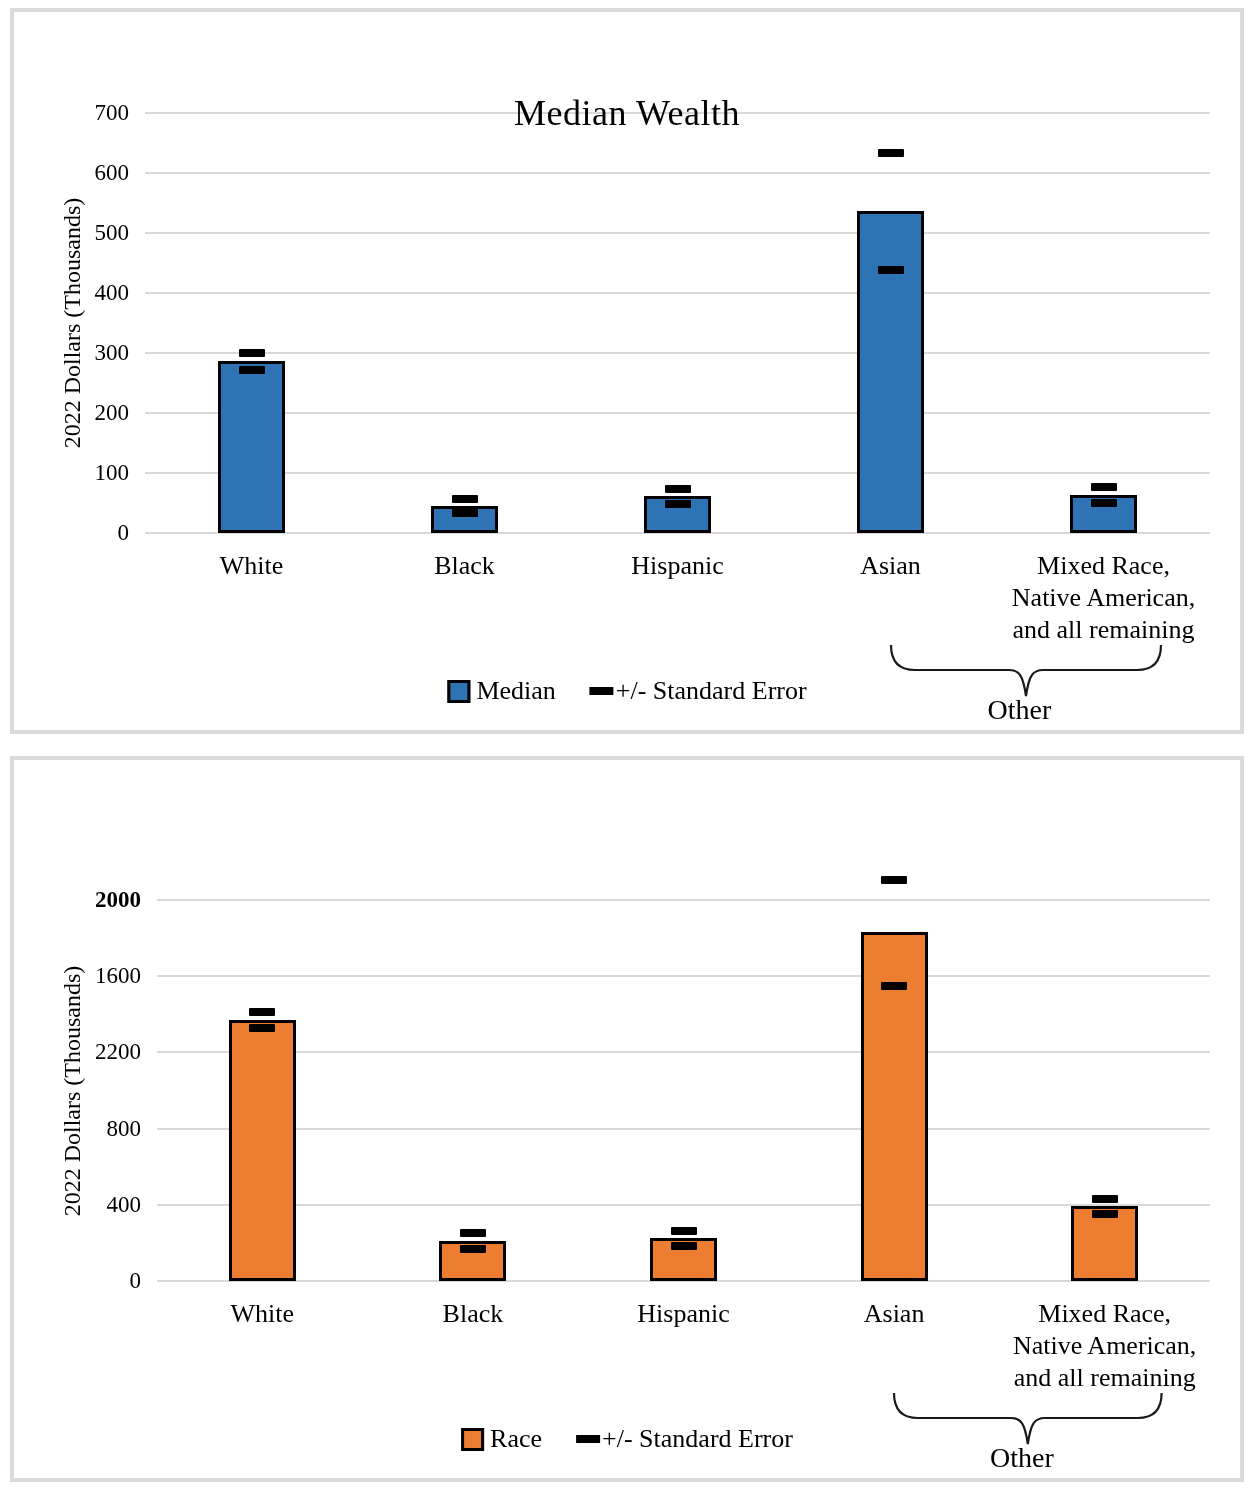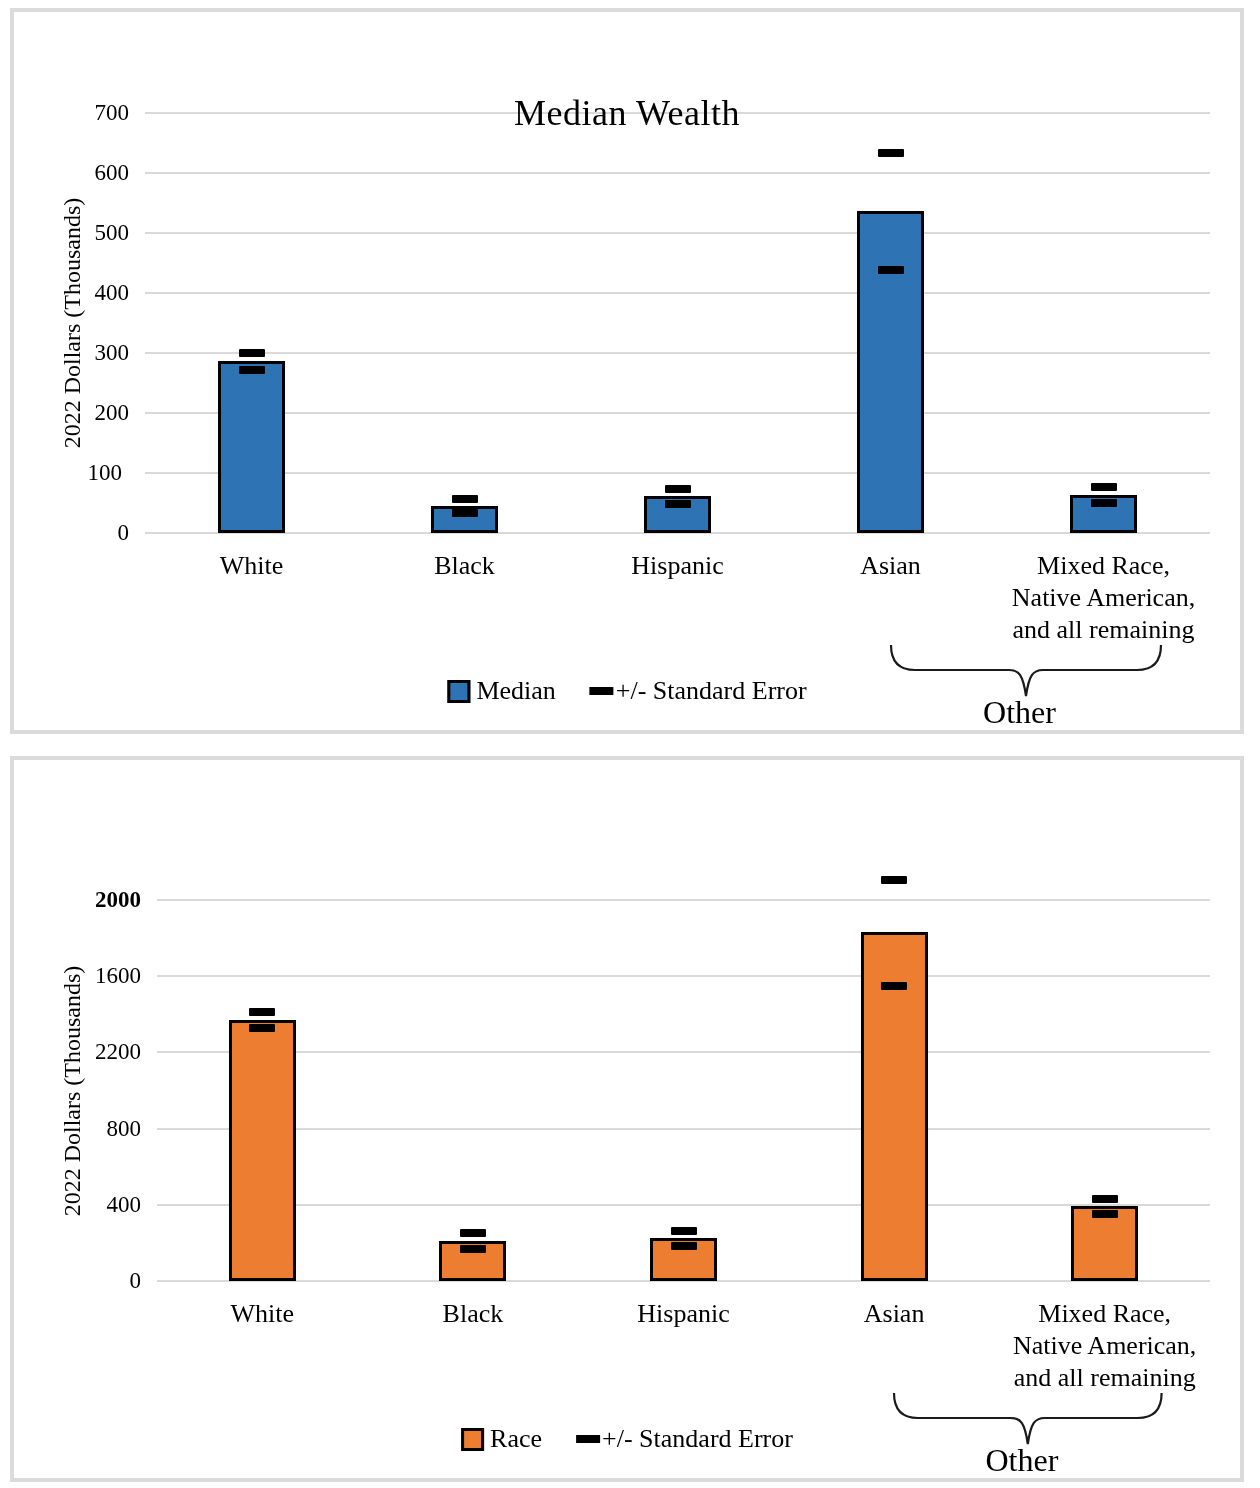--- a/index.html
+++ b/index.html
@@ -17,37 +17,37 @@
   .bar { position:absolute; box-sizing:border-box; border:3px solid #000; }
   .err-dash { position:absolute; width:26px; height:8px; background:#000; border-radius:1px; }
   .x-label { position:absolute; width:280px; text-align:center; font-size:26px;
              line-height:32px; transform:translateX(-50%); }
   .x-label span { display:block; }
   .legend { position:absolute; top:664px; left:50%; transform:translateX(-50%);
             display:flex; align-items:center; font-size:26px; white-space:nowrap; }
   .legend-swatch { width:17px; height:17px; border:3px solid #000; margin-right:6px; }
   .legend-dash { width:24px; height:8px; background:#000; margin-left:34px; margin-right:2px; }
   .bracket-svg { position:absolute; top:630px; }
-  .other-label { position:absolute; top:682px; font-size:32px; transform:translateX(-50%); }
+  .other-label { position:absolute; top:682px; font-size:28px; transform:translateX(-50%); }
 </style>
 </head>
 <body>
 
 <div class="page">
   <section class="panel" id="panel-0" style="top:8px;">
       <div class="gridline" style="left: 131px; width: 1065px; top: 520px; background: rgb(217, 217, 217);"></div>
       <div class="gridline" style="left: 131px; width: 1065px; top: 460px; background: rgb(217, 217, 217);"></div>
       <div class="gridline" style="left: 131px; width: 1065px; top: 400px; background: rgb(217, 217, 217);"></div>
       <div class="gridline" style="left: 131px; width: 1065px; top: 340px; background: rgb(217, 217, 217);"></div>
       <div class="gridline" style="left: 131px; width: 1065px; top: 280px; background: rgb(217, 217, 217);"></div>
       <div class="gridline" style="left: 131px; width: 1065px; top: 220px; background: rgb(217, 217, 217);"></div>
       <div class="gridline" style="left: 131px; width: 1065px; top: 160px; background: rgb(217, 217, 217);"></div>
       <div class="gridline" style="left: 131px; width: 1065px; top: 100px; background: rgb(217, 217, 217);"></div>
       <div class="tick-label" style="left: 25px; top: 521px;">0</div>
-      <div class="tick-label" style="left: 18px; top: 461px;">100</div>
+      <div class="tick-label" style="left: 25px; top: 461px;">100</div>
       <div class="tick-label" style="left: 25px; top: 401px;">200</div>
       <div class="tick-label" style="left: 25px; top: 341px;">300</div>
       <div class="tick-label" style="left: 25px; top: 281px;">400</div>
       <div class="tick-label" style="left: 25px; top: 221px;">500</div>
       <div class="tick-label" style="left: 25px; top: 161px;">600</div>
       <div class="tick-label" style="left: 25px; top: 101px;">700</div>
       <div class="bar" style="left: 204px; width: 67px; top: 349.4px; height: 171.6px; background: rgb(46, 116, 181); border-color: rgb(0, 0, 0);"></div>
       <div class="err-dash" style="left: 224.5px; top: 337px; background: rgb(0, 0, 0);"></div>
       <div class="err-dash" style="left: 224.5px; top: 353.8px; background: rgb(0, 0, 0);"></div>
       <div class="bar" style="left: 417px; width: 67px; top: 494px; height: 27px; background: rgb(46, 116, 181); border-color: rgb(0, 0, 0);"></div>

